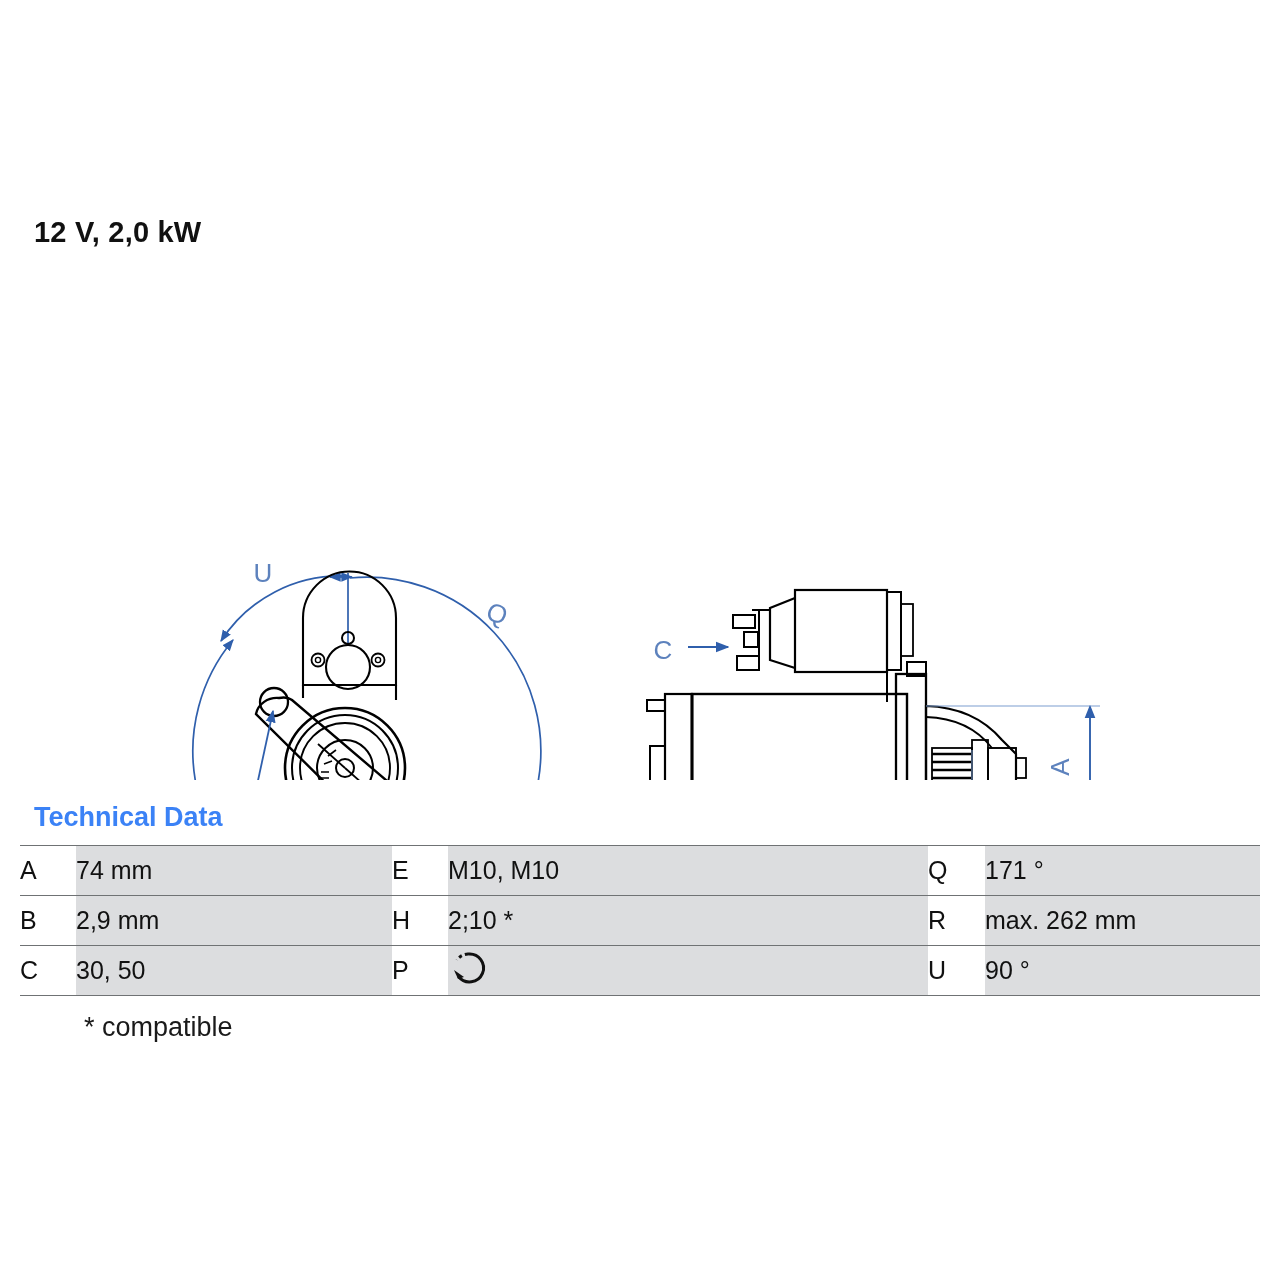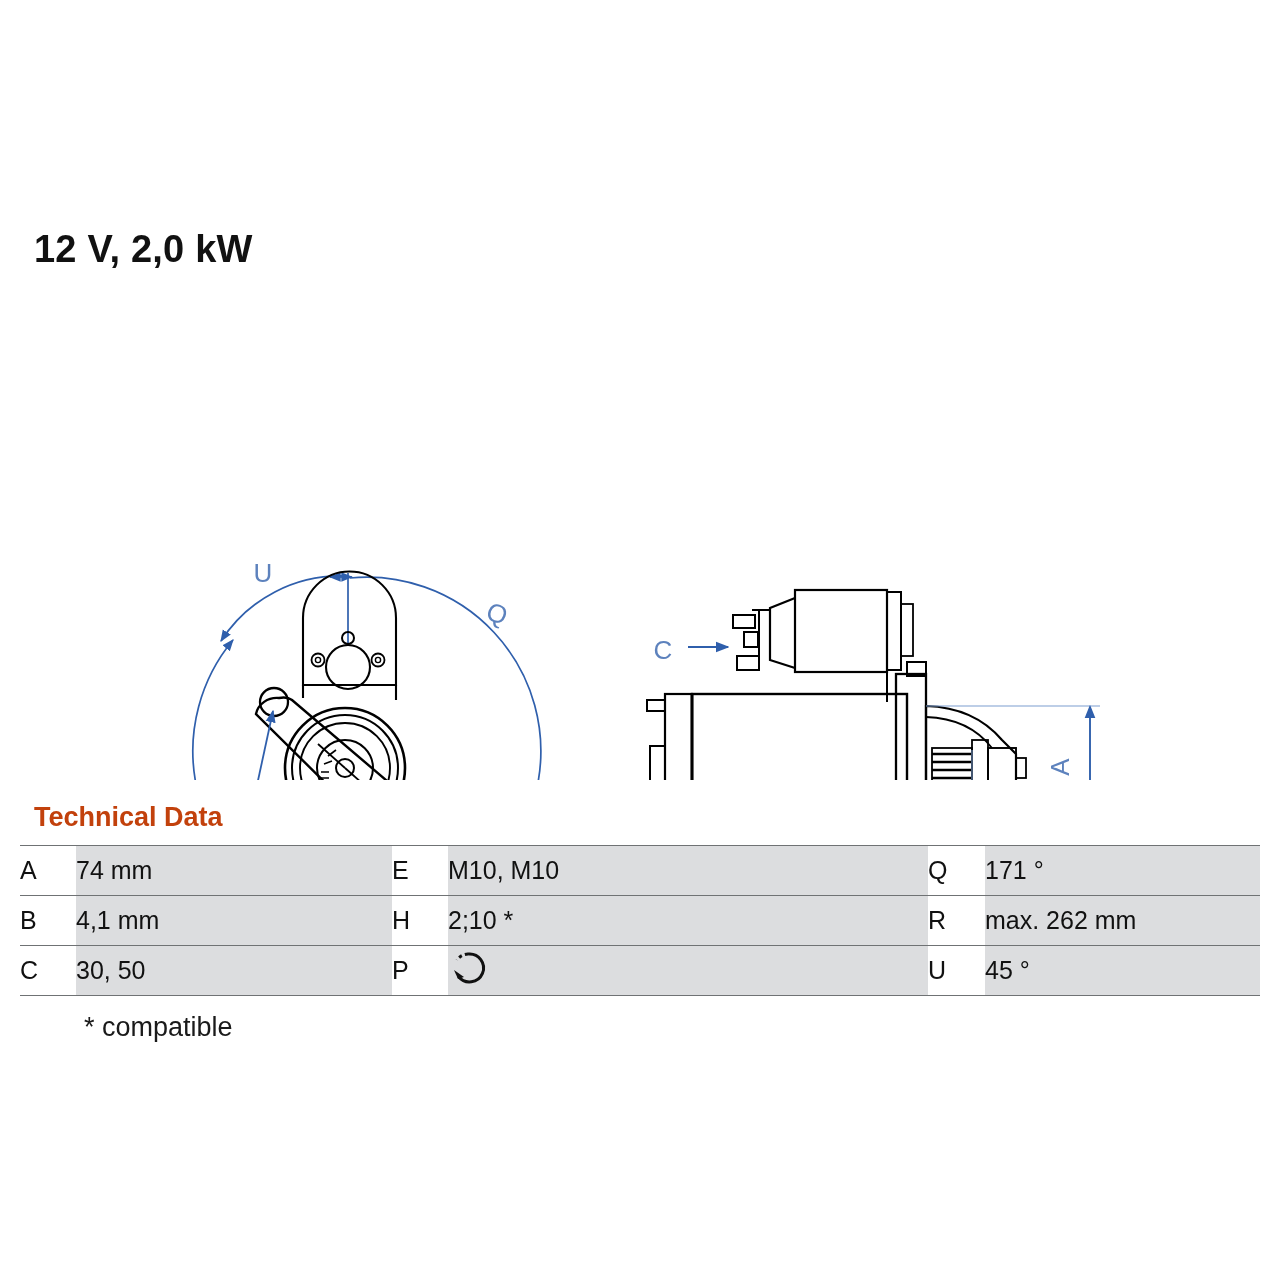--- a/index.html
+++ b/index.html
@@ -13,22 +13,22 @@
     font-family: "Liberation Sans", sans-serif;
     color: #1a1a1a;
     position: relative;
     overflow: hidden;
   }
 
   
   #spec-title {
     position: absolute;
     left: 34px;
-    top: 228px;
-    font-size: 38px;
+    top: 216px;
+    font-size: 29px;
     font-weight: bold;
     letter-spacing: 0.2px;
     color: #111111;
     white-space: nowrap;
   }
 
   
   #drawing-area {
     position: absolute;
     left: 0;
@@ -38,21 +38,21 @@
   }
   #drawing-area svg { display: block; }
 
   
   #tech-heading {
     position: absolute;
     left: 34px;
     top: 802px;
     font-size: 27px;
     font-weight: bold;
-    color: #c2410c;
+    color: #3b82f6;
     white-space: nowrap;
   }
 
   #tech-table {
     position: absolute;
     left: 20px;
     top: 845px;
     width: 1240px;
     border-collapse: collapse;
     table-layout: fixed;
@@ -253,38 +253,38 @@
     <tr>
       <td class="key-cell">A</td>
       <td class="val-cell">74 mm</td>
       <td class="key-cell">E</td>
       <td class="val-cell">M10, M10</td>
       <td class="key-cell">Q</td>
       <td class="val-cell">171 °</td>
     </tr>
     <tr>
       <td class="key-cell">B</td>
-      <td class="val-cell">4,1 mm</td>
+      <td class="val-cell">2,9 mm</td>
       <td class="key-cell">H</td>
       <td class="val-cell">2;10 *</td>
       <td class="key-cell">R</td>
       <td class="val-cell">max. 262 mm</td>
     </tr>
     <tr>
       <td class="key-cell">C</td>
       <td class="val-cell">30, 50</td>
       <td class="key-cell">P</td>
       <td class="val-cell">
         <span class="rot-symbol">
           <svg width="40" height="40" viewBox="0 0 40 40" xmlns="http://www.w3.org/2000/svg">
             <path d="M 20 6 A 14 14 0 1 1 10.5 28.5" fill="none" stroke="#111111" stroke-width="3"></path>
             <path d="M 20 6 A 14 14 0 0 0 9 12" fill="none" stroke="#111111" stroke-width="3" stroke-dasharray="3.2 3.2"></path>
             <path d="M 6 22 L 16 29 L 10 31 Z" fill="#111111"></path>
           </svg>
         </span>
       </td>
       <td class="key-cell">U</td>
-      <td class="val-cell">45 °</td>
+      <td class="val-cell">90 °</td>
     </tr>
   </tbody>
 </table>
 
 <div id="table-footnote">* compatible</div>
 
 </body></html>

